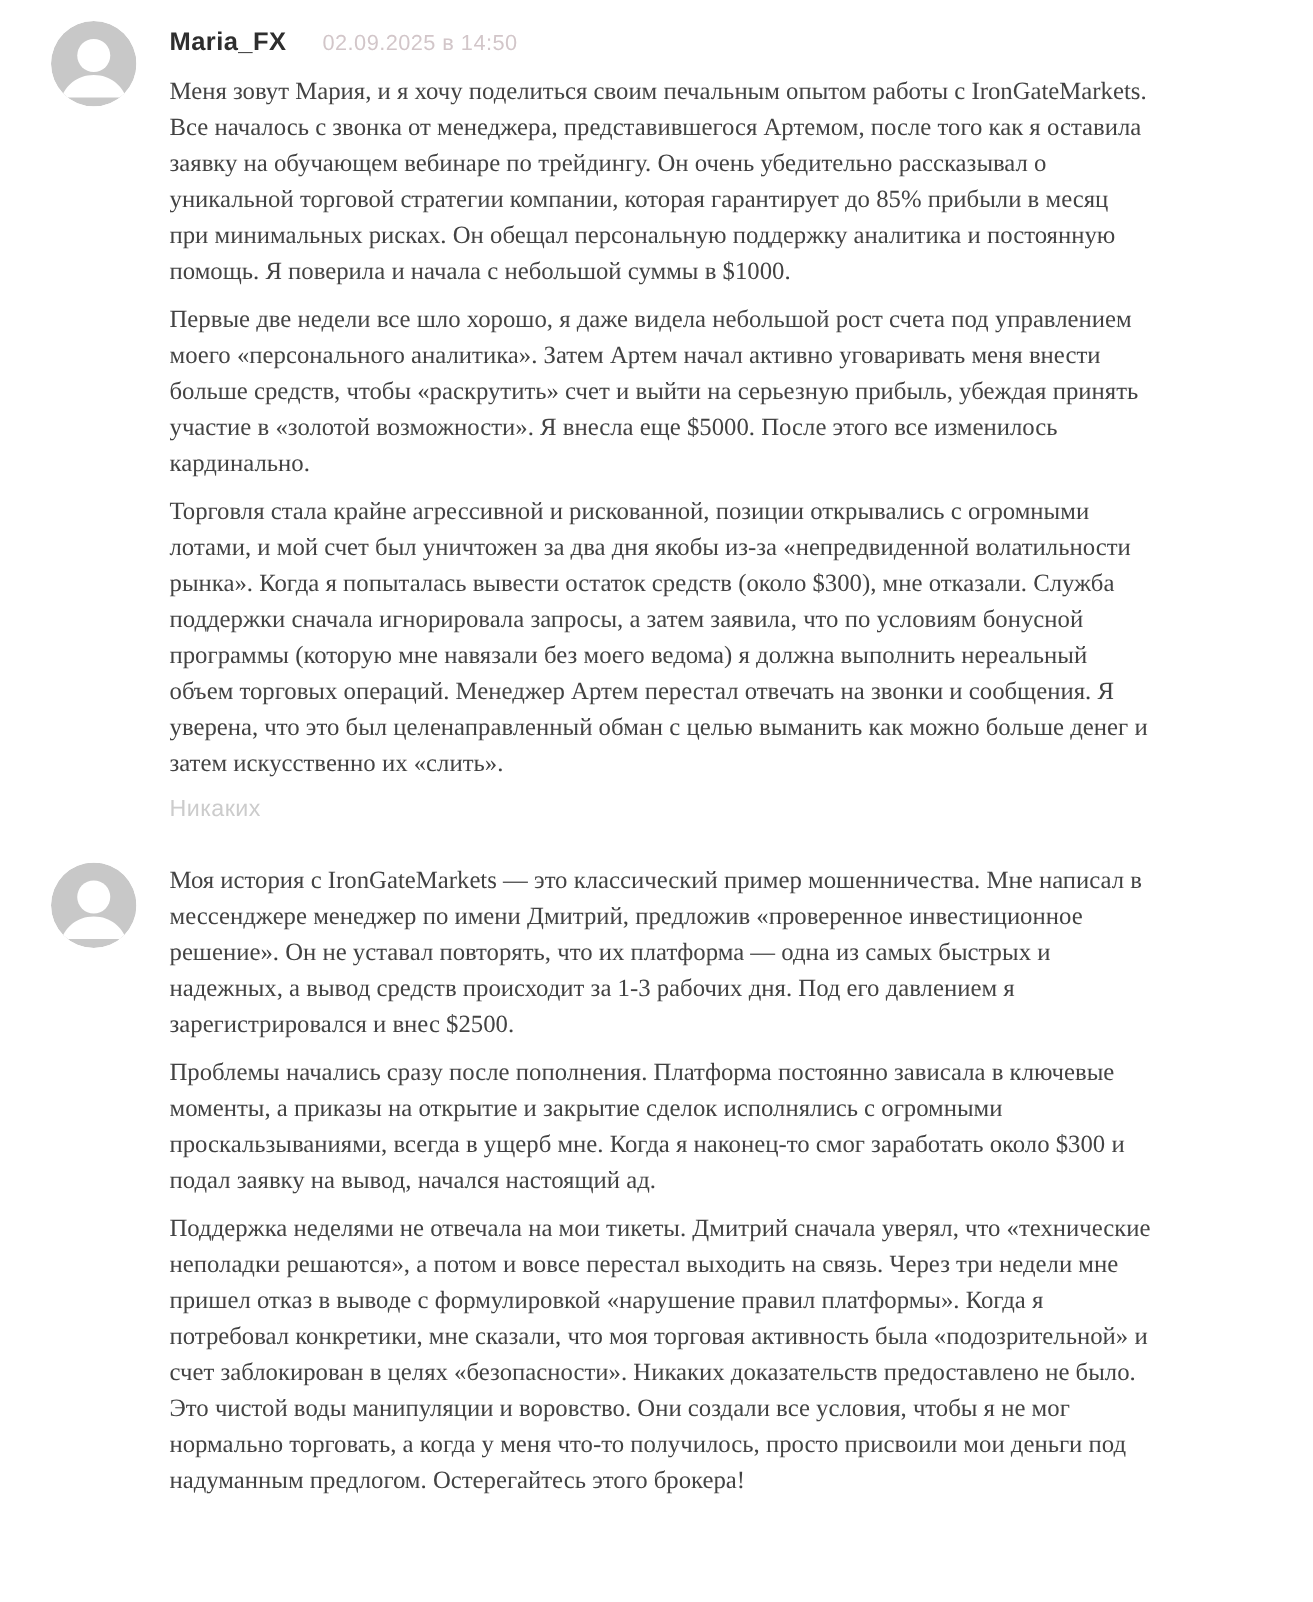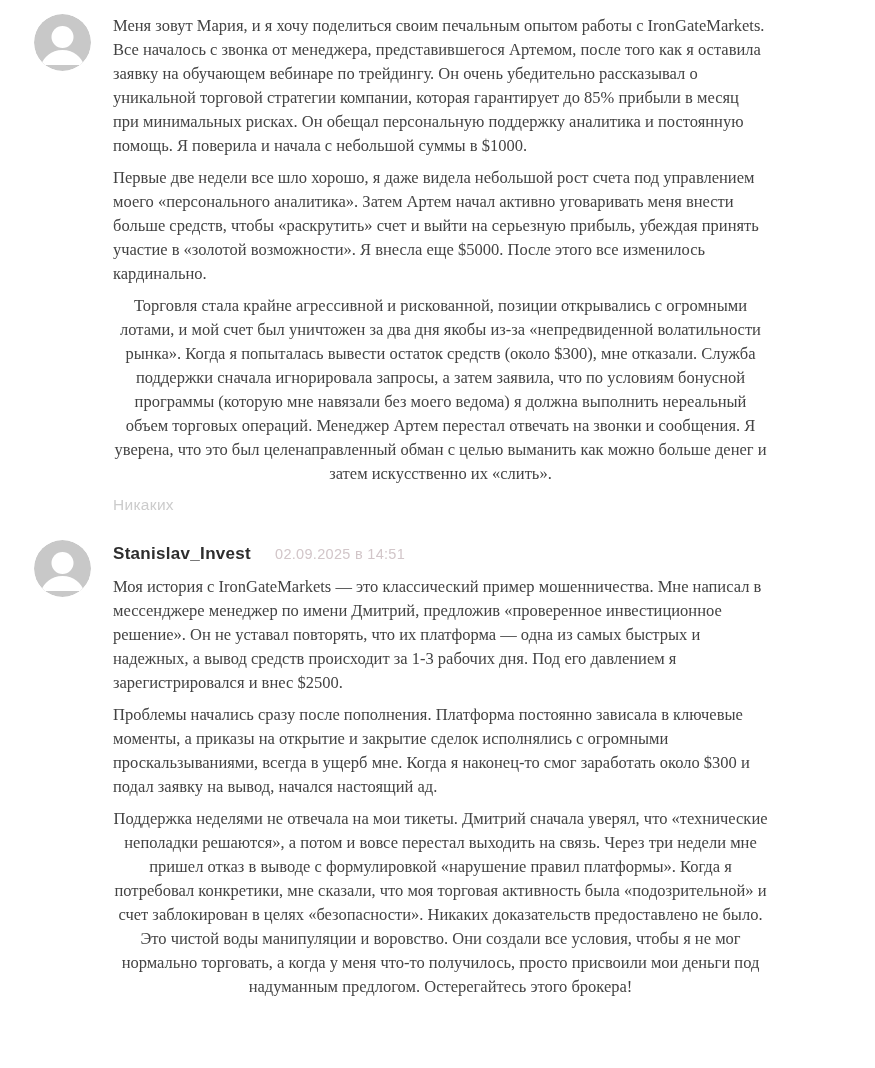--- a/index.html
+++ b/index.html
@@ -53,21 +53,21 @@
     color: #d2c6c9;
     letter-spacing: 0.3px;
   }
   .comment-text p {
     font-size: 16.5px;
     line-height: 24px;
     color: #434343;
     margin-bottom: 8px;
     font-family: Liberation Serif, serif;
   }
-  .comment-text p:last-child { margin-bottom: 0; text-align: center; }
+  .comment-text p:last-child { margin-bottom: 0; }
   .reply-link {
     display: inline-block;
     margin-top: 10px;
     font-size: 15.5px;
     color: #cccccc;
     letter-spacing: 0.3px;
     text-decoration: none;
     cursor: pointer;
   }
 </style>
@@ -87,20 +87,24 @@
             </defs>
           <circle cx="28.5" cy="28.5" r="28.5" fill="#c8c8c8"></circle>
           <g clip-path="url(#avclip1)">
             <circle cx="28.5" cy="23" r="11" fill="#ffffff"></circle>
             <path d="M28.5 36 C 17 36 9.5 43.5 7 51 L 50 51 C 47.5 43.5 40 36 28.5 36 Z" fill="#ffffff"></path>
           </g>
         </svg>
       </span>
     </div>
     <div class="comment-body">
+      <div class="comment-header">
+        <span class="username">Maria_FX</span>
+        <span class="timestamp">02.09.2025 в 14:50</span>
+      </div>
       <div class="comment-text">
         <p>Меня зовут Мария, и я хочу поделиться своим печальным опытом работы с IronGateMarkets. Все началось с звонка от менеджера, представившегося Артемом, после того как я оставила заявку на обучающем вебинаре по трейдингу. Он очень убедительно рассказывал о уникальной торговой стратегии компании, которая гарантирует до 85% прибыли в месяц при минимальных рисках. Он обещал персональную поддержку аналитика и постоянную помощь. Я поверила и начала с небольшой суммы в $1000.</p>
         <p>Первые две недели все шло хорошо, я даже видела небольшой рост счета под управлением моего «персонального аналитика». Затем Артем начал активно уговаривать меня внести больше средств, чтобы «раскрутить» счет и выйти на серьезную прибыль, убеждая принять участие в «золотой возможности». Я внесла еще $5000. После этого все изменилось кардинально.</p>
         <p>Торговля стала крайне агрессивной и рискованной, позиции открывались с огромными лотами, и мой счет был уничтожен за два дня якобы из-за «непредвиденной волатильности рынка». Когда я попыталась вывести остаток средств (около $300), мне отказали. Служба поддержки сначала игнорировала запросы, а затем заявила, что по условиям бонусной программы (которую мне навязали без моего ведома) я должна выполнить нереальный объем торговых операций. Менеджер Артем перестал отвечать на звонки и сообщения. Я уверена, что это был целенаправленный обман с целью выманить как можно больше денег и затем искусственно их «слить».</p>
       </div>
       <a class="reply-link">Никаких</a>
     </div>
   </div>
 
   <div class="comment">
@@ -114,24 +118,20 @@
             </defs>
           <circle cx="28.5" cy="28.5" r="28.5" fill="#c8c8c8"></circle>
           <g clip-path="url(#avclip2)">
             <circle cx="28.5" cy="23" r="11" fill="#ffffff"></circle>
             <path d="M28.5 36 C 17 36 9.5 43.5 7 51 L 50 51 C 47.5 43.5 40 36 28.5 36 Z" fill="#ffffff"></path>
           </g>
         </svg>
       </span>
     </div>
     <div class="comment-body">
-      <div class="comment-header">
-        <span class="username">Stanislav_Invest</span>
-        <span class="timestamp">02.09.2025 в 14:51</span>
-      </div>
       <div class="comment-text">
         <p>Моя история с IronGateMarkets — это классический пример мошенничества. Мне написал в мессенджере менеджер по имени Дмитрий, предложив «проверенное инвестиционное решение». Он не уставал повторять, что их платформа — одна из самых быстрых и надежных, а вывод средств происходит за 1-3 рабочих дня. Под его давлением я зарегистрировался и внес $2500.</p>
         <p>Проблемы начались сразу после пополнения. Платформа постоянно зависала в ключевые моменты, а приказы на открытие и закрытие сделок исполнялись с огромными проскальзываниями, всегда в ущерб мне. Когда я наконец-то смог заработать около $300 и подал заявку на вывод, начался настоящий ад.</p>
         <p>Поддержка неделями не отвечала на мои тикеты. Дмитрий сначала уверял, что «технические неполадки решаются», а потом и вовсе перестал выходить на связь. Через три недели мне пришел отказ в выводе с формулировкой «нарушение правил платформы». Когда я потребовал конкретики, мне сказали, что моя торговая активность была «подозрительной» и счет заблокирован в целях «безопасности». Никаких доказательств предоставлено не было. Это чистой воды манипуляции и воровство. Они создали все условия, чтобы я не мог нормально торговать, а когда у меня что-то получилось, просто присвоили мои деньги под надуманным предлогом. Остерегайтесь этого брокера!</p>
       </div>
     </div>
   </div>
 
 </div>
 

